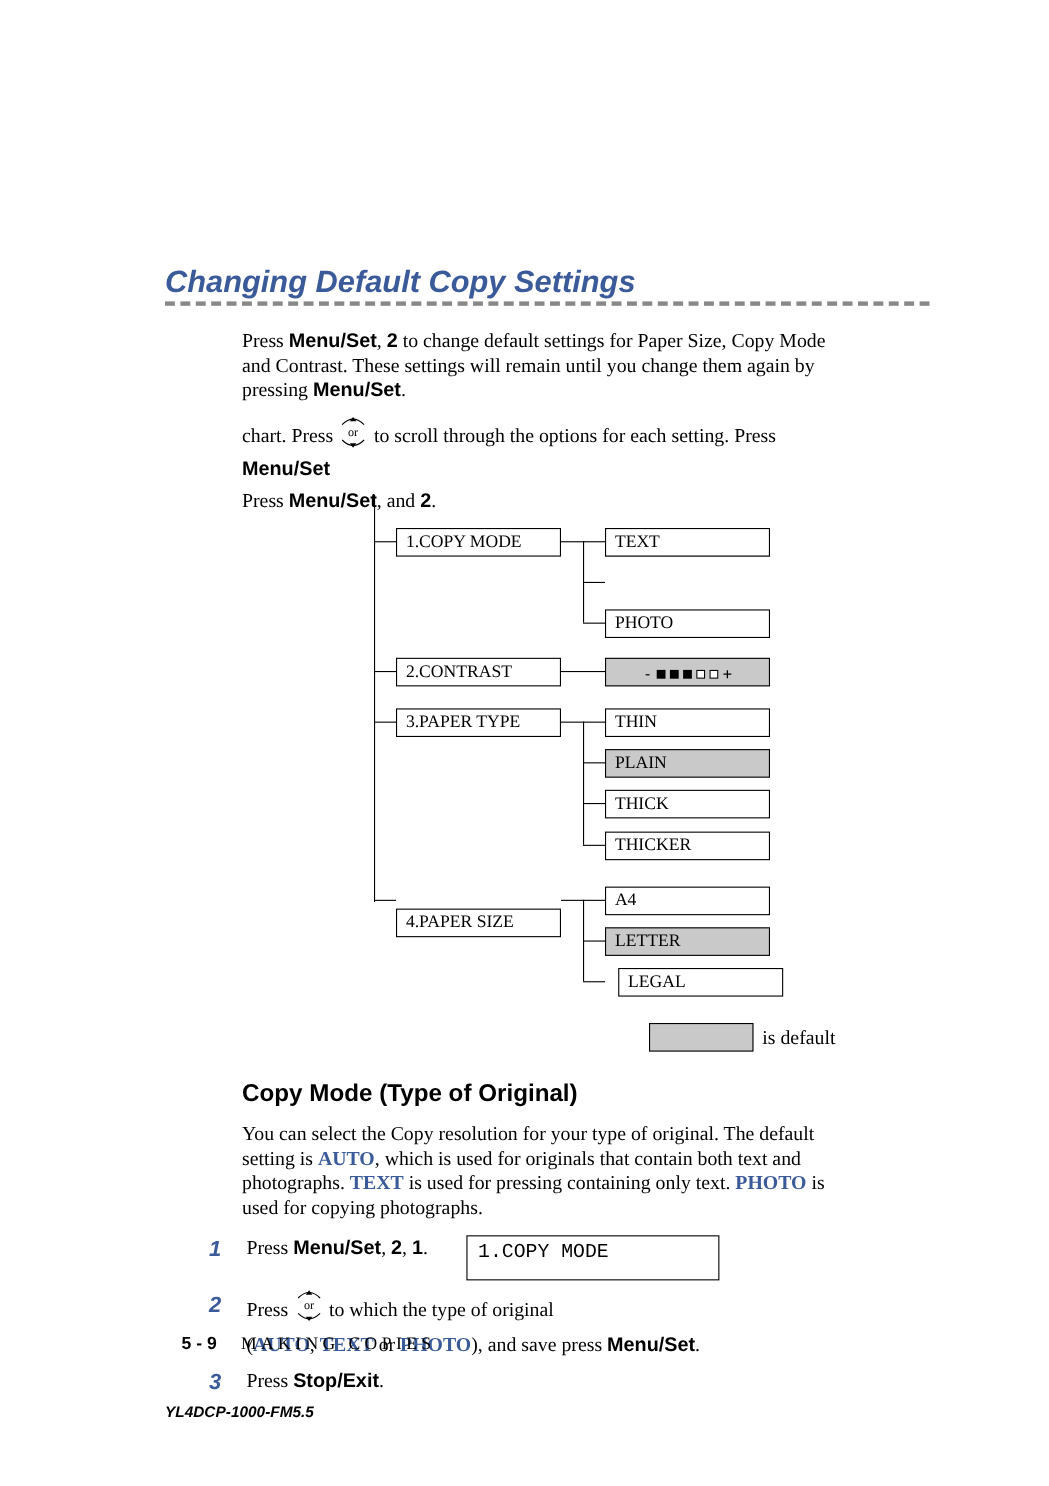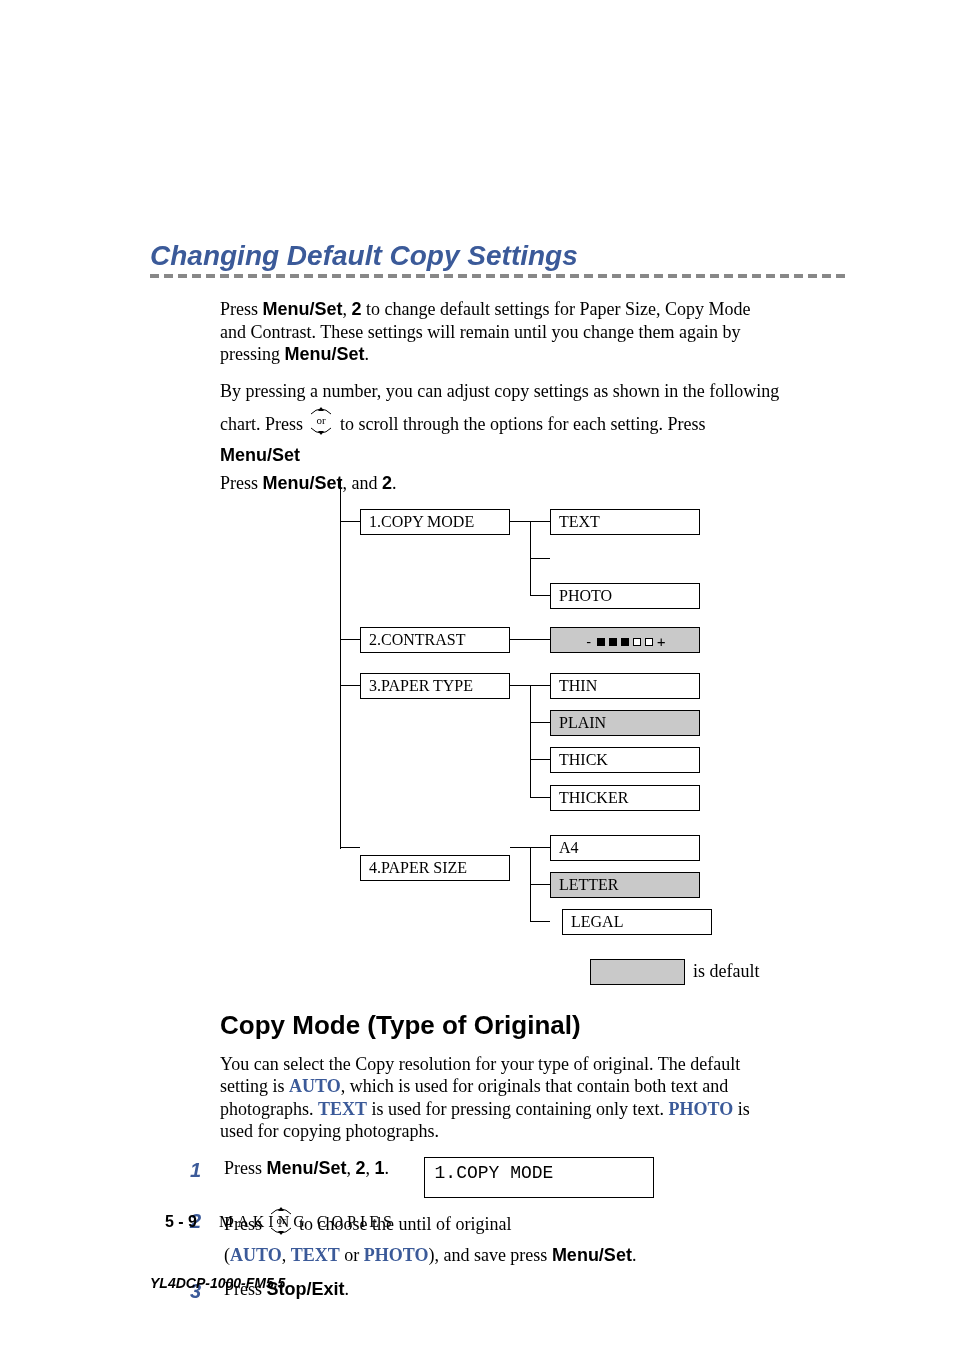--- a/index.html
+++ b/index.html
@@ -77,21 +77,21 @@
     align-items: center;
     gap: 8px;
     font-size: 18px;
   }
   .legend-swatch {
     width: 95px; height: 26px; background: #c9c9c9; border: 1px solid #000;
   }
   .sub-heading {
     font-family: Arial, Helvetica, sans-serif;
     font-weight: bold;
-    font-size: 26px;
+    font-size: 22px;
     margin-bottom: 12px;
   }
   .blue-term { color: #3b5a99; font-weight: bold; }
   .steps { margin-top: 14px; }
   .step {
     display: flex;
     gap: 14px;
     font-size: 18px;
     line-height: 1.3;
     margin-bottom: 10px;
@@ -202,21 +202,20 @@
     <span></span>
     <span></span>
     <span></span>
     <span></span>
 </div>
 
 <div class="body-indent">
   <p class="para">
     <span>Press </span><span class="bold">Menu/Set</span><span>, </span><span class="bold">2</span><span> to change default settings for Paper Size, Copy Mode and Contrast. These settings will remain until you change them again by pressing </span><span class="bold">Menu/Set</span><span>.</span>
   </p>
-  <p class="para" style="margin-bottom:6px">By pressing a number, you can adjust copy settings as shown in the following</p>
   <p class="para" style="margin-bottom:6px">
     <span>chart. Press </span>
     <span class="inline-updown">
       <svg width="28" height="30" viewBox="0 0 28 30">
         <path d="M4 8 Q14 -2 24 8" fill="none" stroke="#000" stroke-width="1"></path>
         <polygon points="14,1 11,5 17,5" fill="#000"></polygon>
         <path d="M4 22 Q14 32 24 22" fill="none" stroke="#000" stroke-width="1"></path>
         <polygon points="14,29 11,25 17,25" fill="#000"></polygon>
         <text x="14" y="18" text-anchor="middle" font-size="11" font-family="serif">or</text>
       </svg>
@@ -304,21 +303,21 @@
         <span>Press </span>
         <span class="inline-updown">
           <svg width="28" height="30" viewBox="0 0 28 30">
             <path d="M4 8 Q14 -2 24 8" fill="none" stroke="#000" stroke-width="1"></path>
             <polygon points="14,1 11,5 17,5" fill="#000"></polygon>
             <path d="M4 22 Q14 32 24 22" fill="none" stroke="#000" stroke-width="1"></path>
             <polygon points="14,29 11,25 17,25" fill="#000"></polygon>
             <text x="14" y="18" text-anchor="middle" font-size="11" font-family="serif">or</text>
           </svg>
         </span>
-        <span> to choose the until of original </span><br>
+        <span> to which the type of original </span><br>
         <span>(</span><span class="blue-term">AUTO</span><span>, </span><span class="blue-term">TEXT</span><span> or </span><span class="blue-term">PHOTO</span><span>), and save press </span><span class="bold">Menu/Set</span><span>.</span>
       </div>
     </div>
     <div class="step">
       <div class="step-num">3</div>
       <div class="step-body">
         <span>Press </span><span class="bold">Stop/Exit</span><span>.</span>
       </div>
     </div>
   </div>

